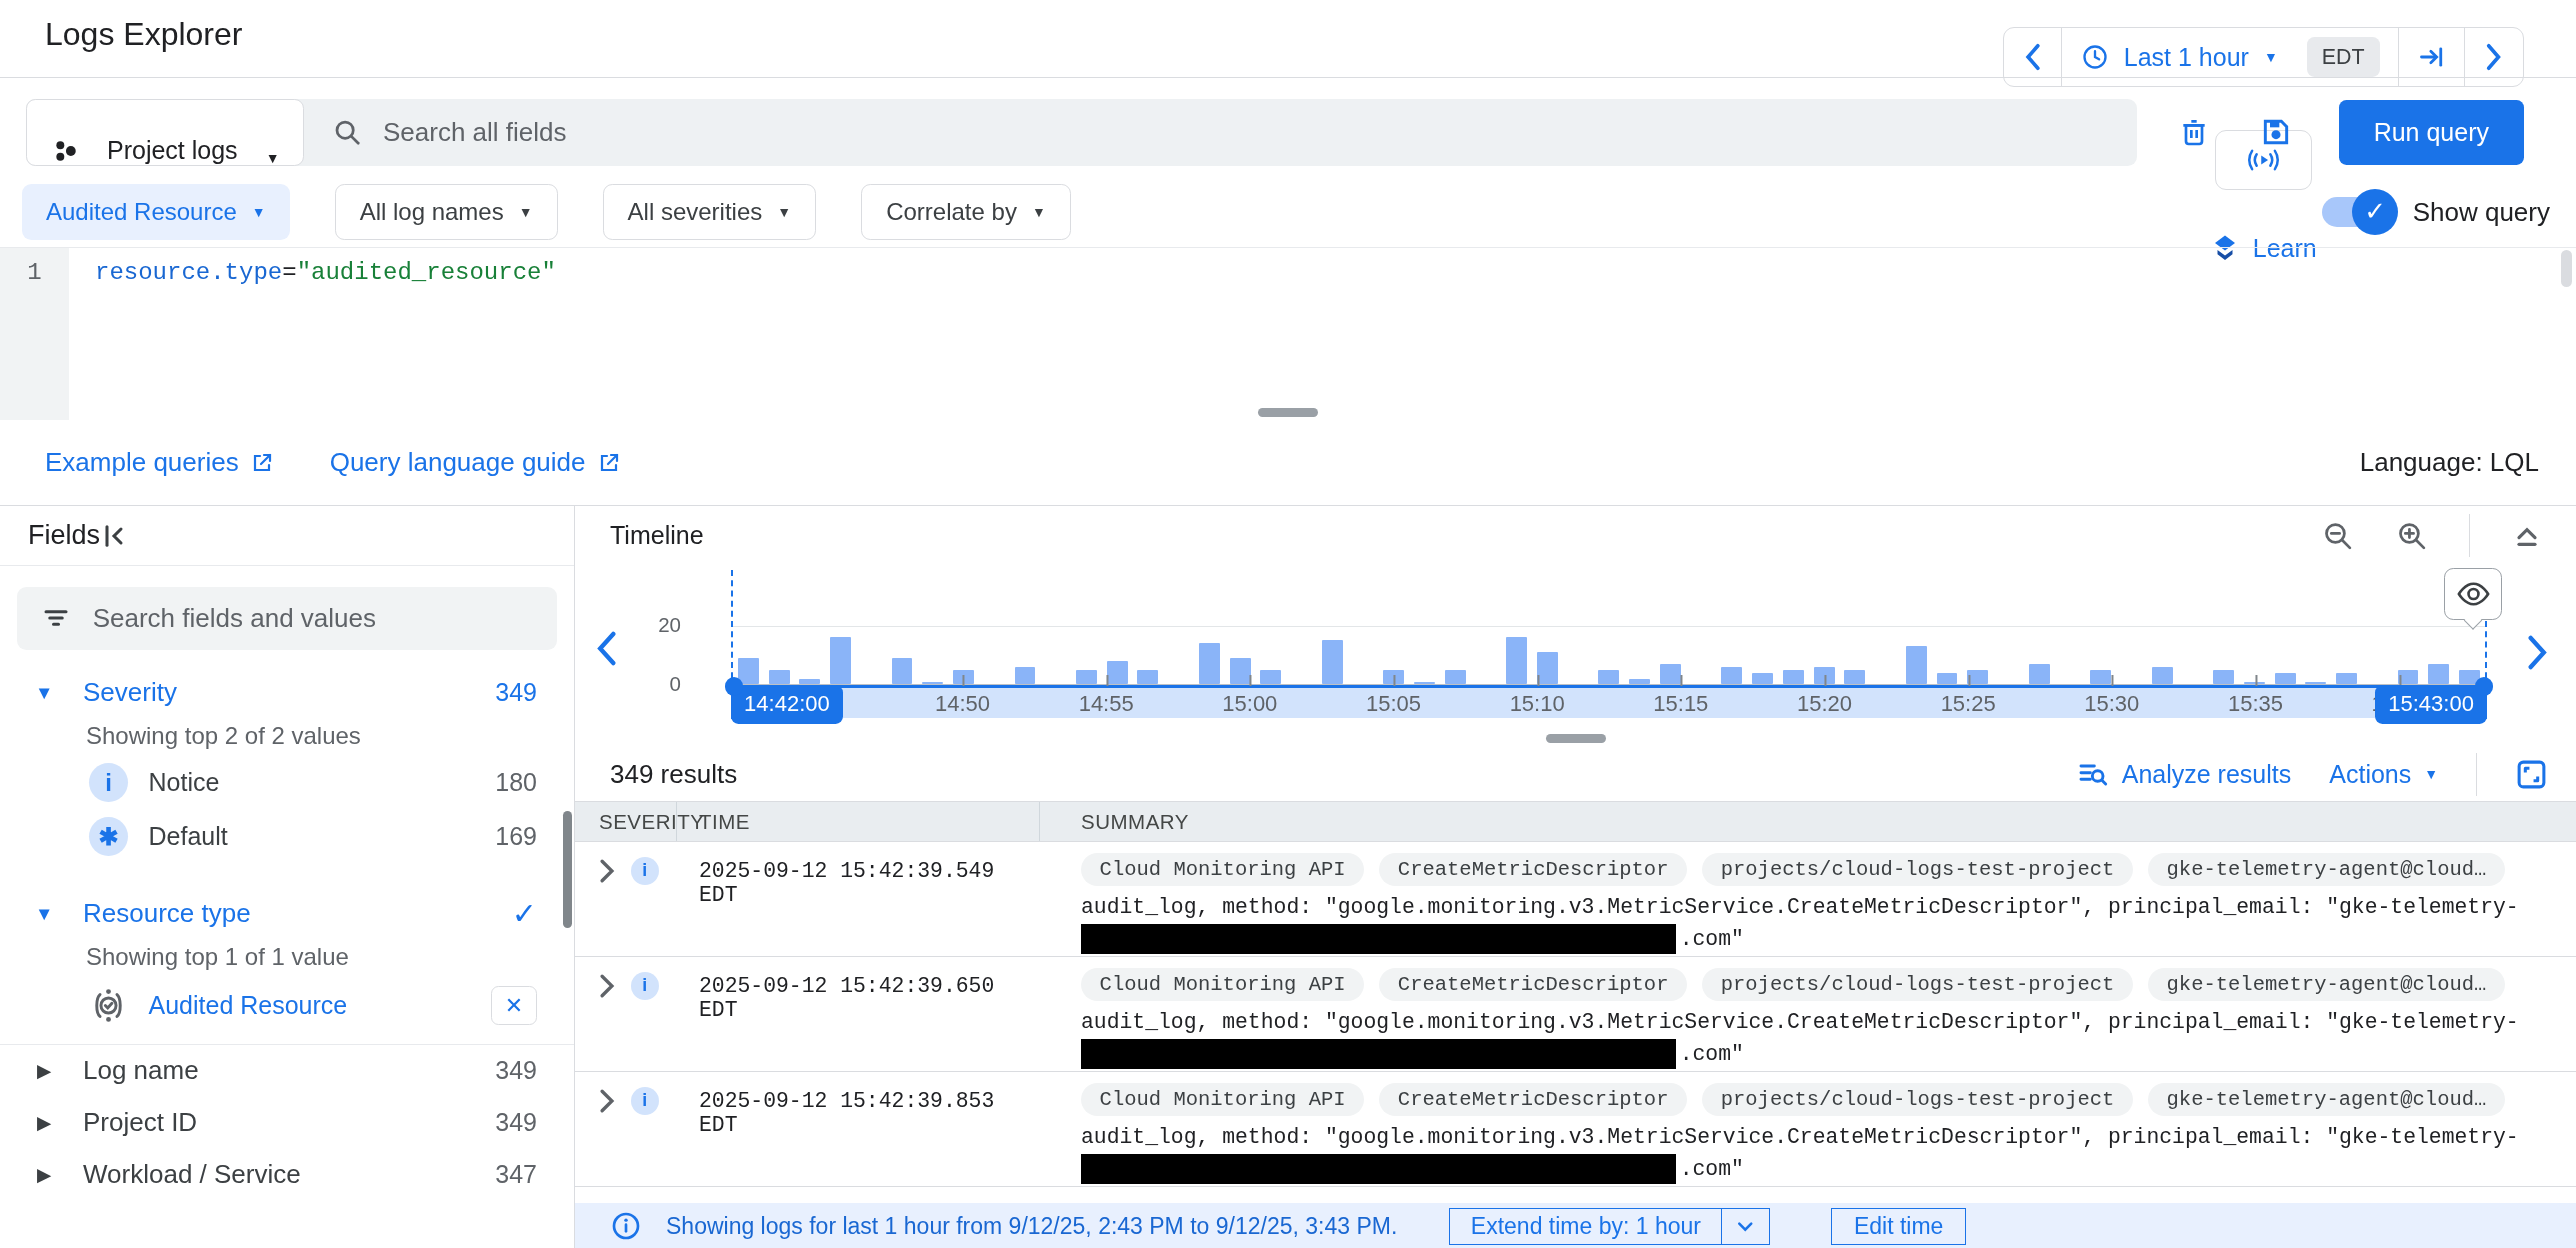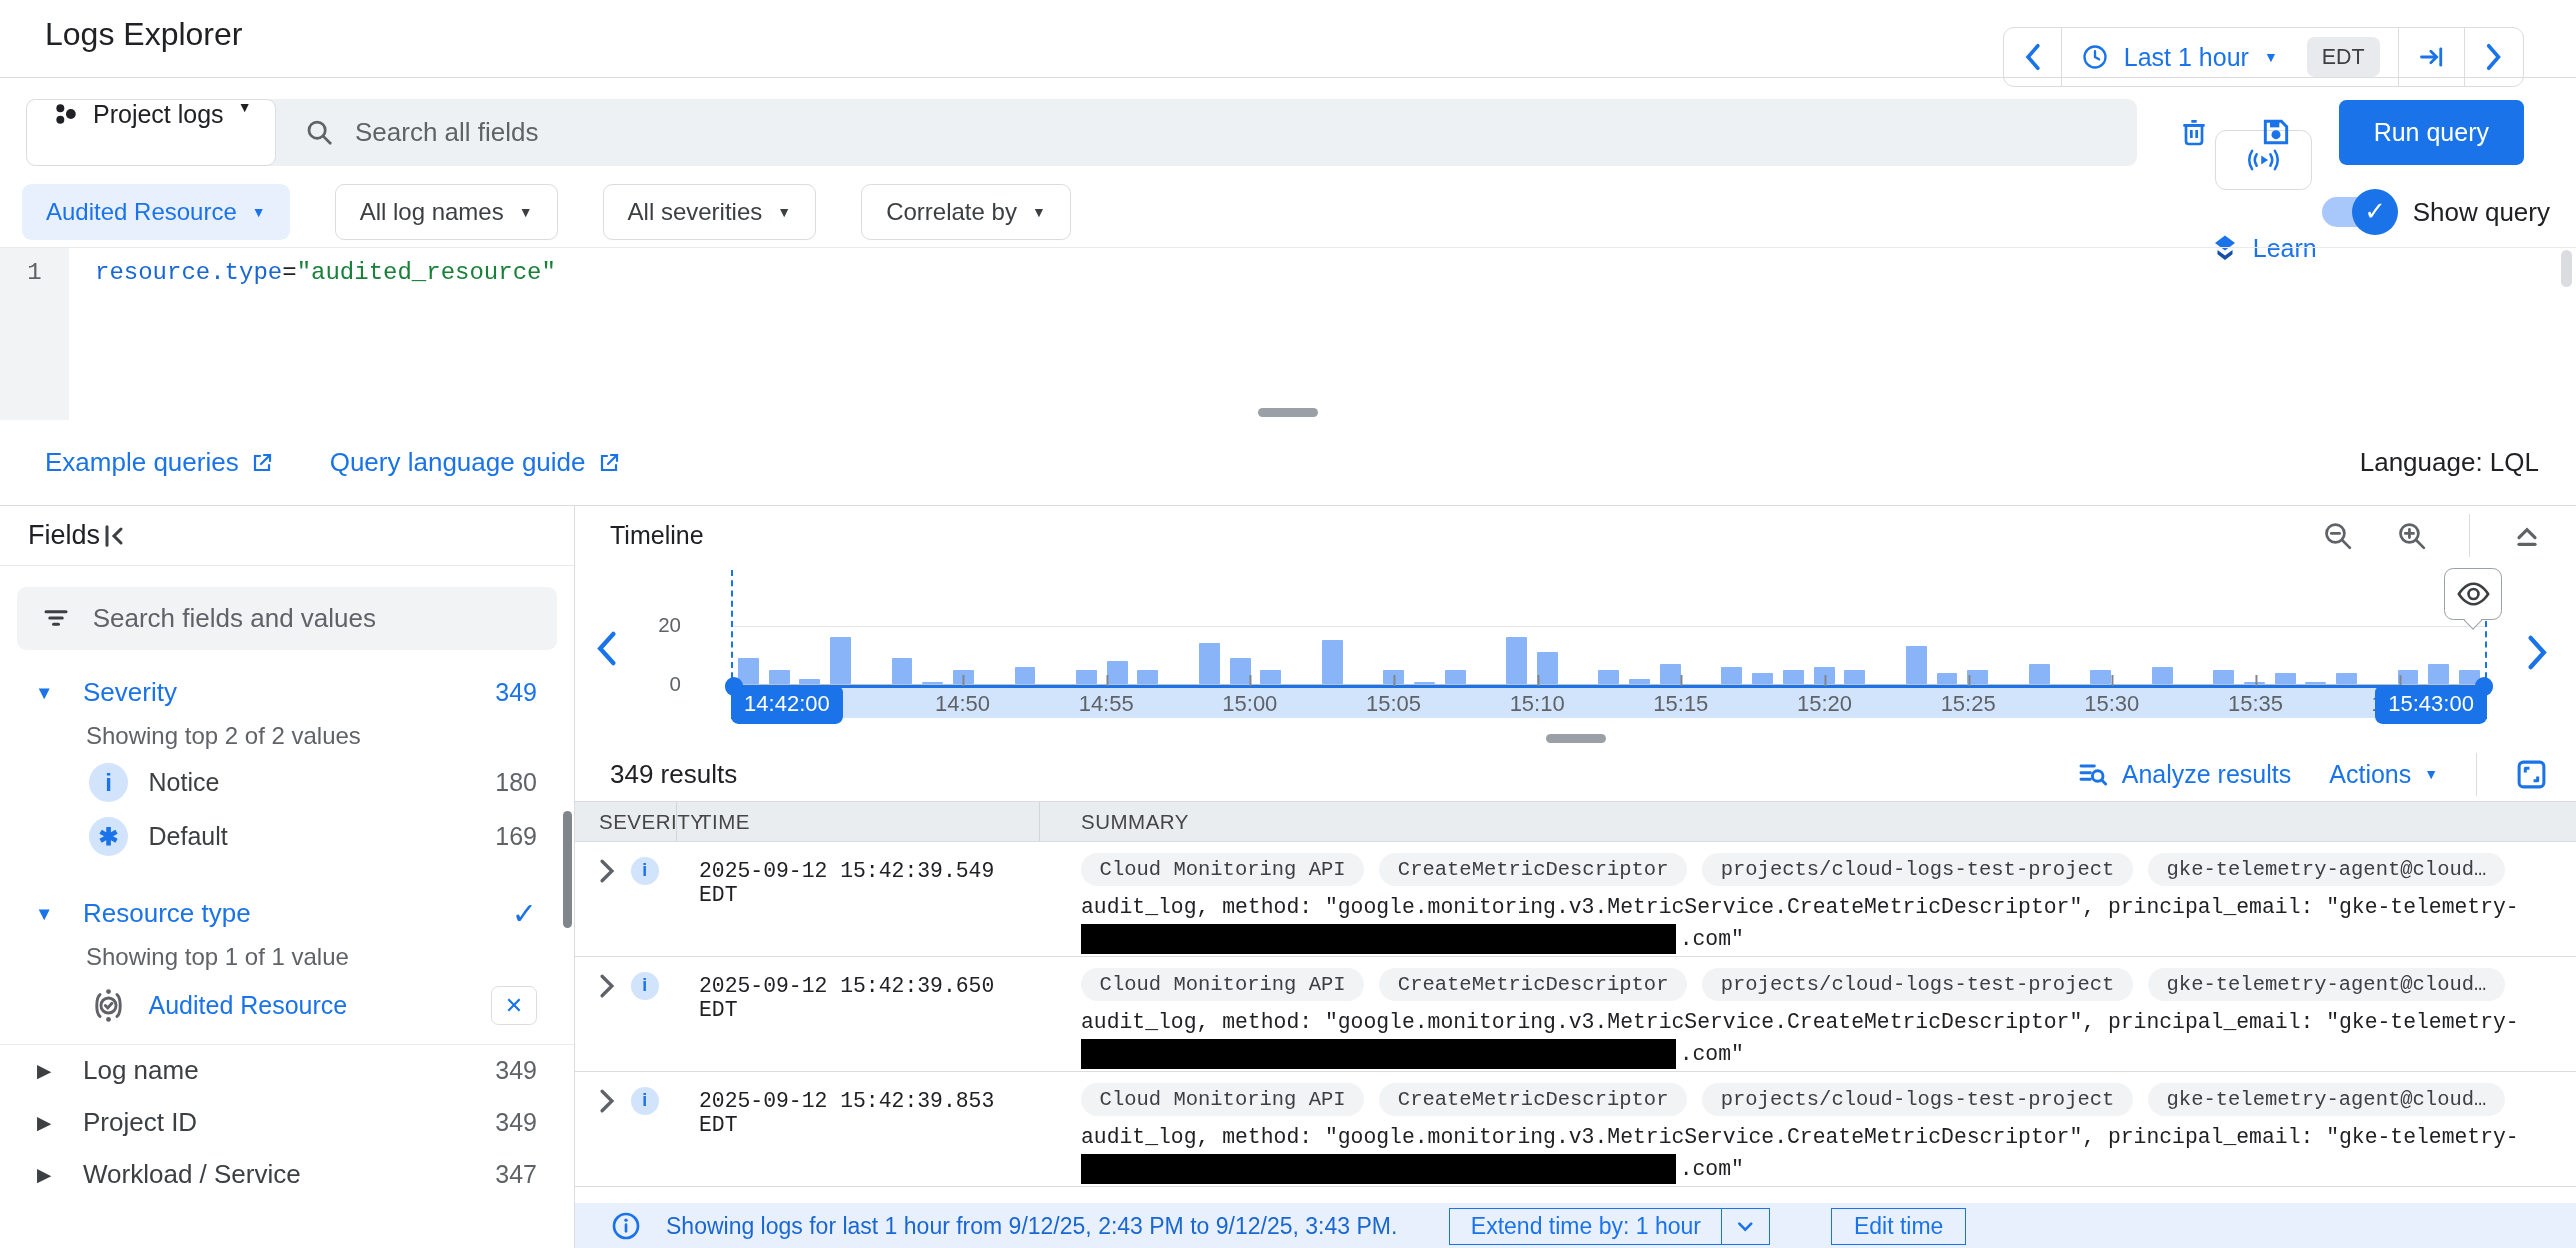--- a/index.html
+++ b/index.html
@@ -21,21 +21,21 @@
   .tg-main { gap:15px; font-size:25px; border-left:0.9px solid #dadce0; }
   .tz-chip { background:#e8eaed; color:#3c4043; font-size:21.4px; border-radius:7.4px; padding:7.4px 15px; margin-left:14px; }
   .round-btn { border:0.9px solid #dadce0; border-radius:11px; height:60px; width:97px;
     display:flex; align-items:center; justify-content:center; color:#1a73e8; }
   .caret { font-size:14px; line-height:1; }
 
   
   .toolbar { display:flex; align-items:center; padding:20.5px 52px 0 26px; gap:32px; }
   .scope-search { flex:1; display:flex; height:67px; background:#eef1f3; border-radius:9.3px; }
   .scope-btn { background:#fff; border:0.9px solid #dadce0; border-radius:9.3px; display:flex;
-    align-items:flex-start; gap:14px; padding:0 24px; font-size:25px; color:#202124; }
+    align-items:flex-end; gap:28px; padding:0 24px; font-size:25px; color:#202124; }
   .search-field { flex:1; display:flex; align-items:center; gap:20.5px; padding:0 28px; color:#5f6368; font-size:26px; }
   .icon-btn { width:50px; height:50px; display:flex; align-items:center; justify-content:center; color:#1a73e8; }
   .run-btn { background:#1a73e8; color:#fff; font-size:25px; border:none; border-radius:7.4px;
     height:65px; padding:0 35px; margin-left:5.6px; }
 
   
   .chips-row { display:flex; align-items:center; gap:45px; padding:18.6px 26px 7.4px 22px; }
   .chip { height:56px; display:flex; align-items:center; gap:15px; padding:0 24px;
     border-radius:9.3px; font-size:24px; background:#fff; border:0.9px solid #dadce0; color:#3c4043; }
   .chip.active { background:#e8f0fe; border:none; color:#1a73e8; }

